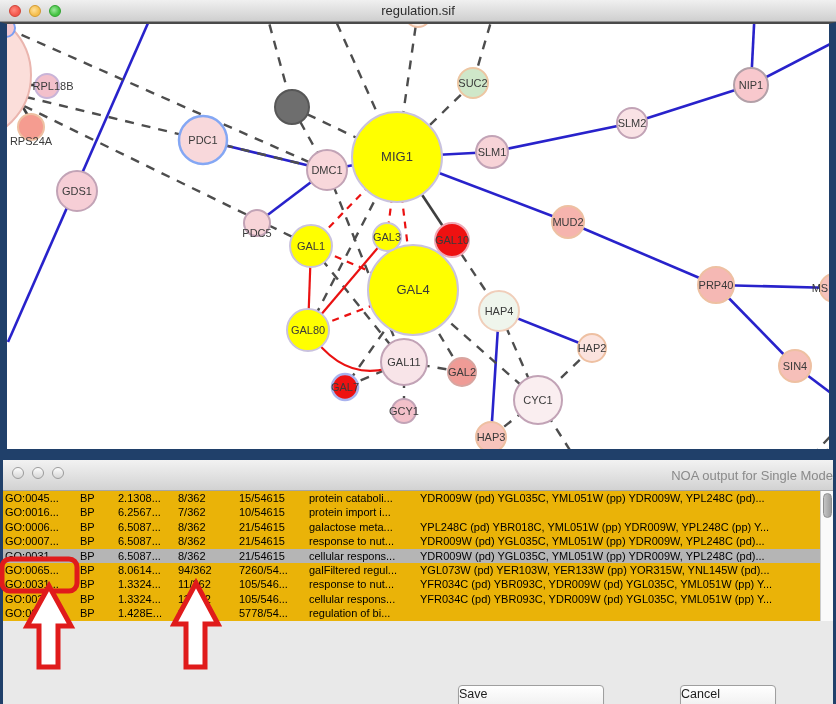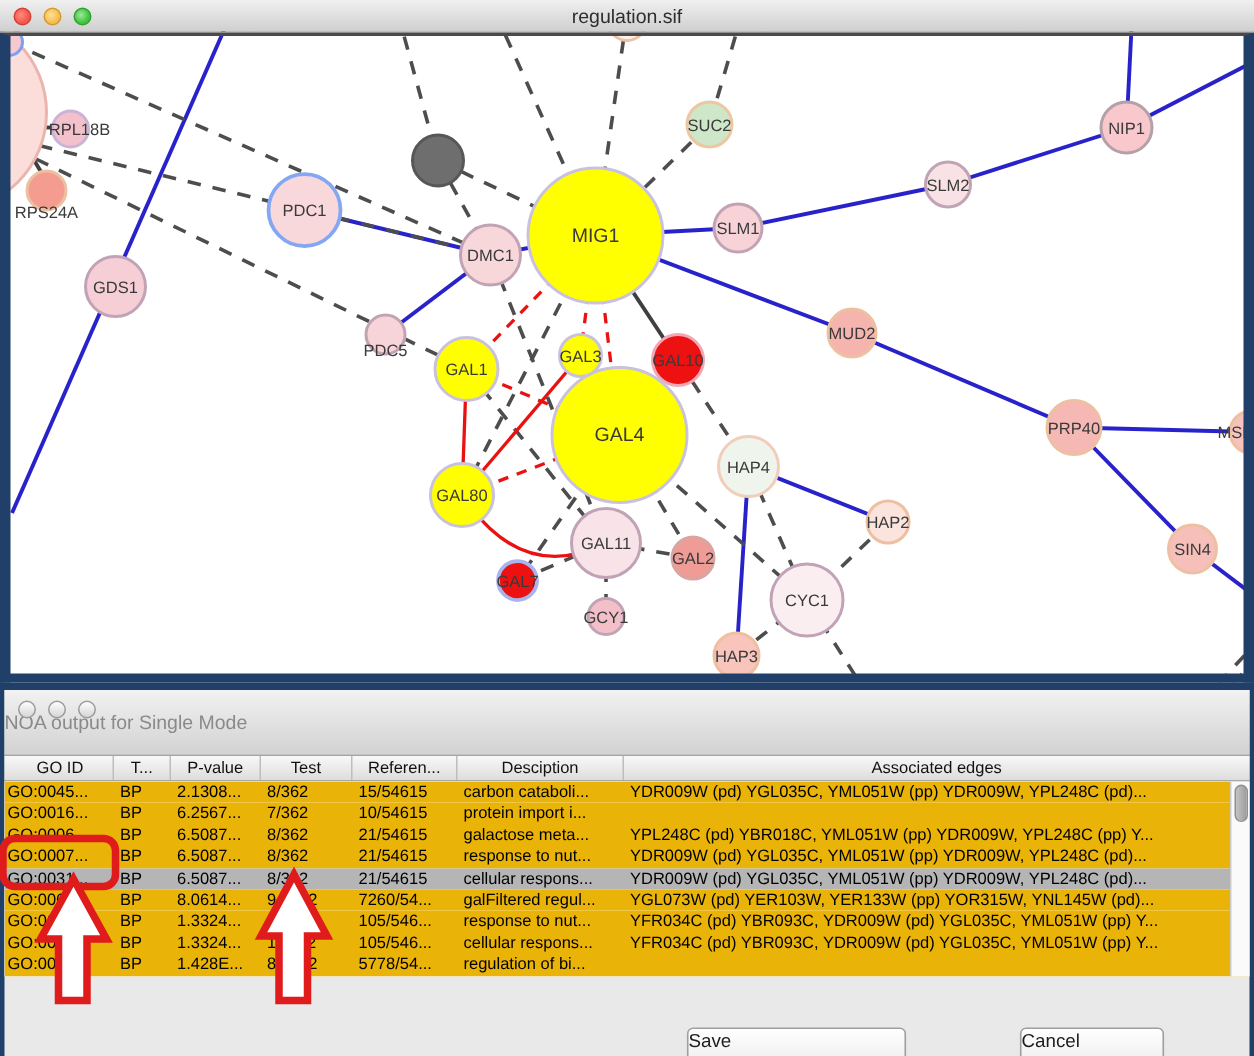--- a/index.html
+++ b/index.html
@@ -26,22 +26,22 @@
   .edge-blue    { stroke:#2822cb; stroke-width:2.6; fill:none; }
   .edge-dash    { stroke:#4d4d4d; stroke-width:2.4; stroke-dasharray:9 8; fill:none; }
   .edge-red     { stroke:#ea1111; stroke-width:2.2; fill:none; }
   .edge-reddash { stroke:#ea1111; stroke-width:2.2; stroke-dasharray:7 6; fill:none; }
   .edge-dark    { stroke:#3f3f3f; stroke-width:2.6; fill:none; }
   .node-label   { font-family:"Liberation Sans", sans-serif; fill:#3a3a3a; text-anchor:middle; }
 
   
   .noa-window { position:absolute; left:0; top:455px; width:836px; height:249px; background:#e9e9e9;
     border-top:5px solid #20406a; border-left:3px solid #20406a; border-right:3px solid #20406a; }
-  .noa-titlebar { height:44px; background:linear-gradient(#f2f2f2,#d2d2d2); border-bottom:1px solid #a5a5a5;
-    display:flex; align-items:center; justify-content:flex-start; position:relative; }
+  .noa-titlebar { height:31px; background:linear-gradient(#f2f2f2,#d2d2d2); border-bottom:1px solid #a5a5a5;
+    display:flex; align-items:center; justify-content:flex-end; position:relative; }
   .noa-titlebar .title { font-size:13px; color:#8a8a8a; }
   .noa-traffic { position:absolute; left:9px; top:7px; display:flex; gap:8px; }
   .noa-header { height:17px; display:flex; background:linear-gradient(#f8f8f8,#dddddd); border-bottom:1px solid #a8a8a8; }
   .hcell { font-size:11px; color:#111; text-align:center; line-height:16px; border-right:1px solid #bdbdbd;
     overflow:hidden; white-space:nowrap; }
   .hcell:last-child { border-right:none; }
   .noa-rows { position:relative; height:130px; background:#ffffff; overflow:hidden; }
   .trow { display:flex; height:14.4px; background:#eab308; }
   .trow.selected { background:#b5b5b5; }
   .tcell { font-size:11px; color:#000; line-height:14.4px; padding-left:4px; overflow:hidden; white-space:nowrap; }
@@ -196,37 +196,28 @@
 
   <div class="noa-window">
     <div class="noa-titlebar">
       <div class="noa-traffic">
         <div class="light hollow"></div>
         <div class="light hollow"></div>
         <div class="light hollow"></div>
       </div>
       <span class="title">NOA output for Single Mode</span>
     </div>
-    <div class="noa-header">
-        <div class="hcell c0">GO ID</div>
-        <div class="hcell c1">T...</div>
-        <div class="hcell c2">P-value</div>
-        <div class="hcell c3">Test</div>
-        <div class="hcell c4">Referen...</div>
-        <div class="hcell c5">Desciption</div>
-        <div class="hcell c6">Associated edges</div>
-      </div>
     <div class="noa-rows">
       <div class="trow">
           <div class="tcell c0">GO:0045...</div>
           <div class="tcell c1">BP</div>
           <div class="tcell c2">2.1308...</div>
           <div class="tcell c3">8/362</div>
           <div class="tcell c4">15/54615</div>
-          <div class="tcell c5">carbon cataboli...</div>
+          <div class="tcell c5">protein cataboli...</div>
           <div class="tcell c6">YDR009W (pd) YGL035C, YML051W (pp) YDR009W, YPL248C (pd)...</div>
         </div>
         <div class="trow">
           <div class="tcell c0">GO:0016...</div>
           <div class="tcell c1">BP</div>
           <div class="tcell c2">6.2567...</div>
           <div class="tcell c3">7/362</div>
           <div class="tcell c4">10/54615</div>
           <div class="tcell c5">protein import i...</div>
         </div>

